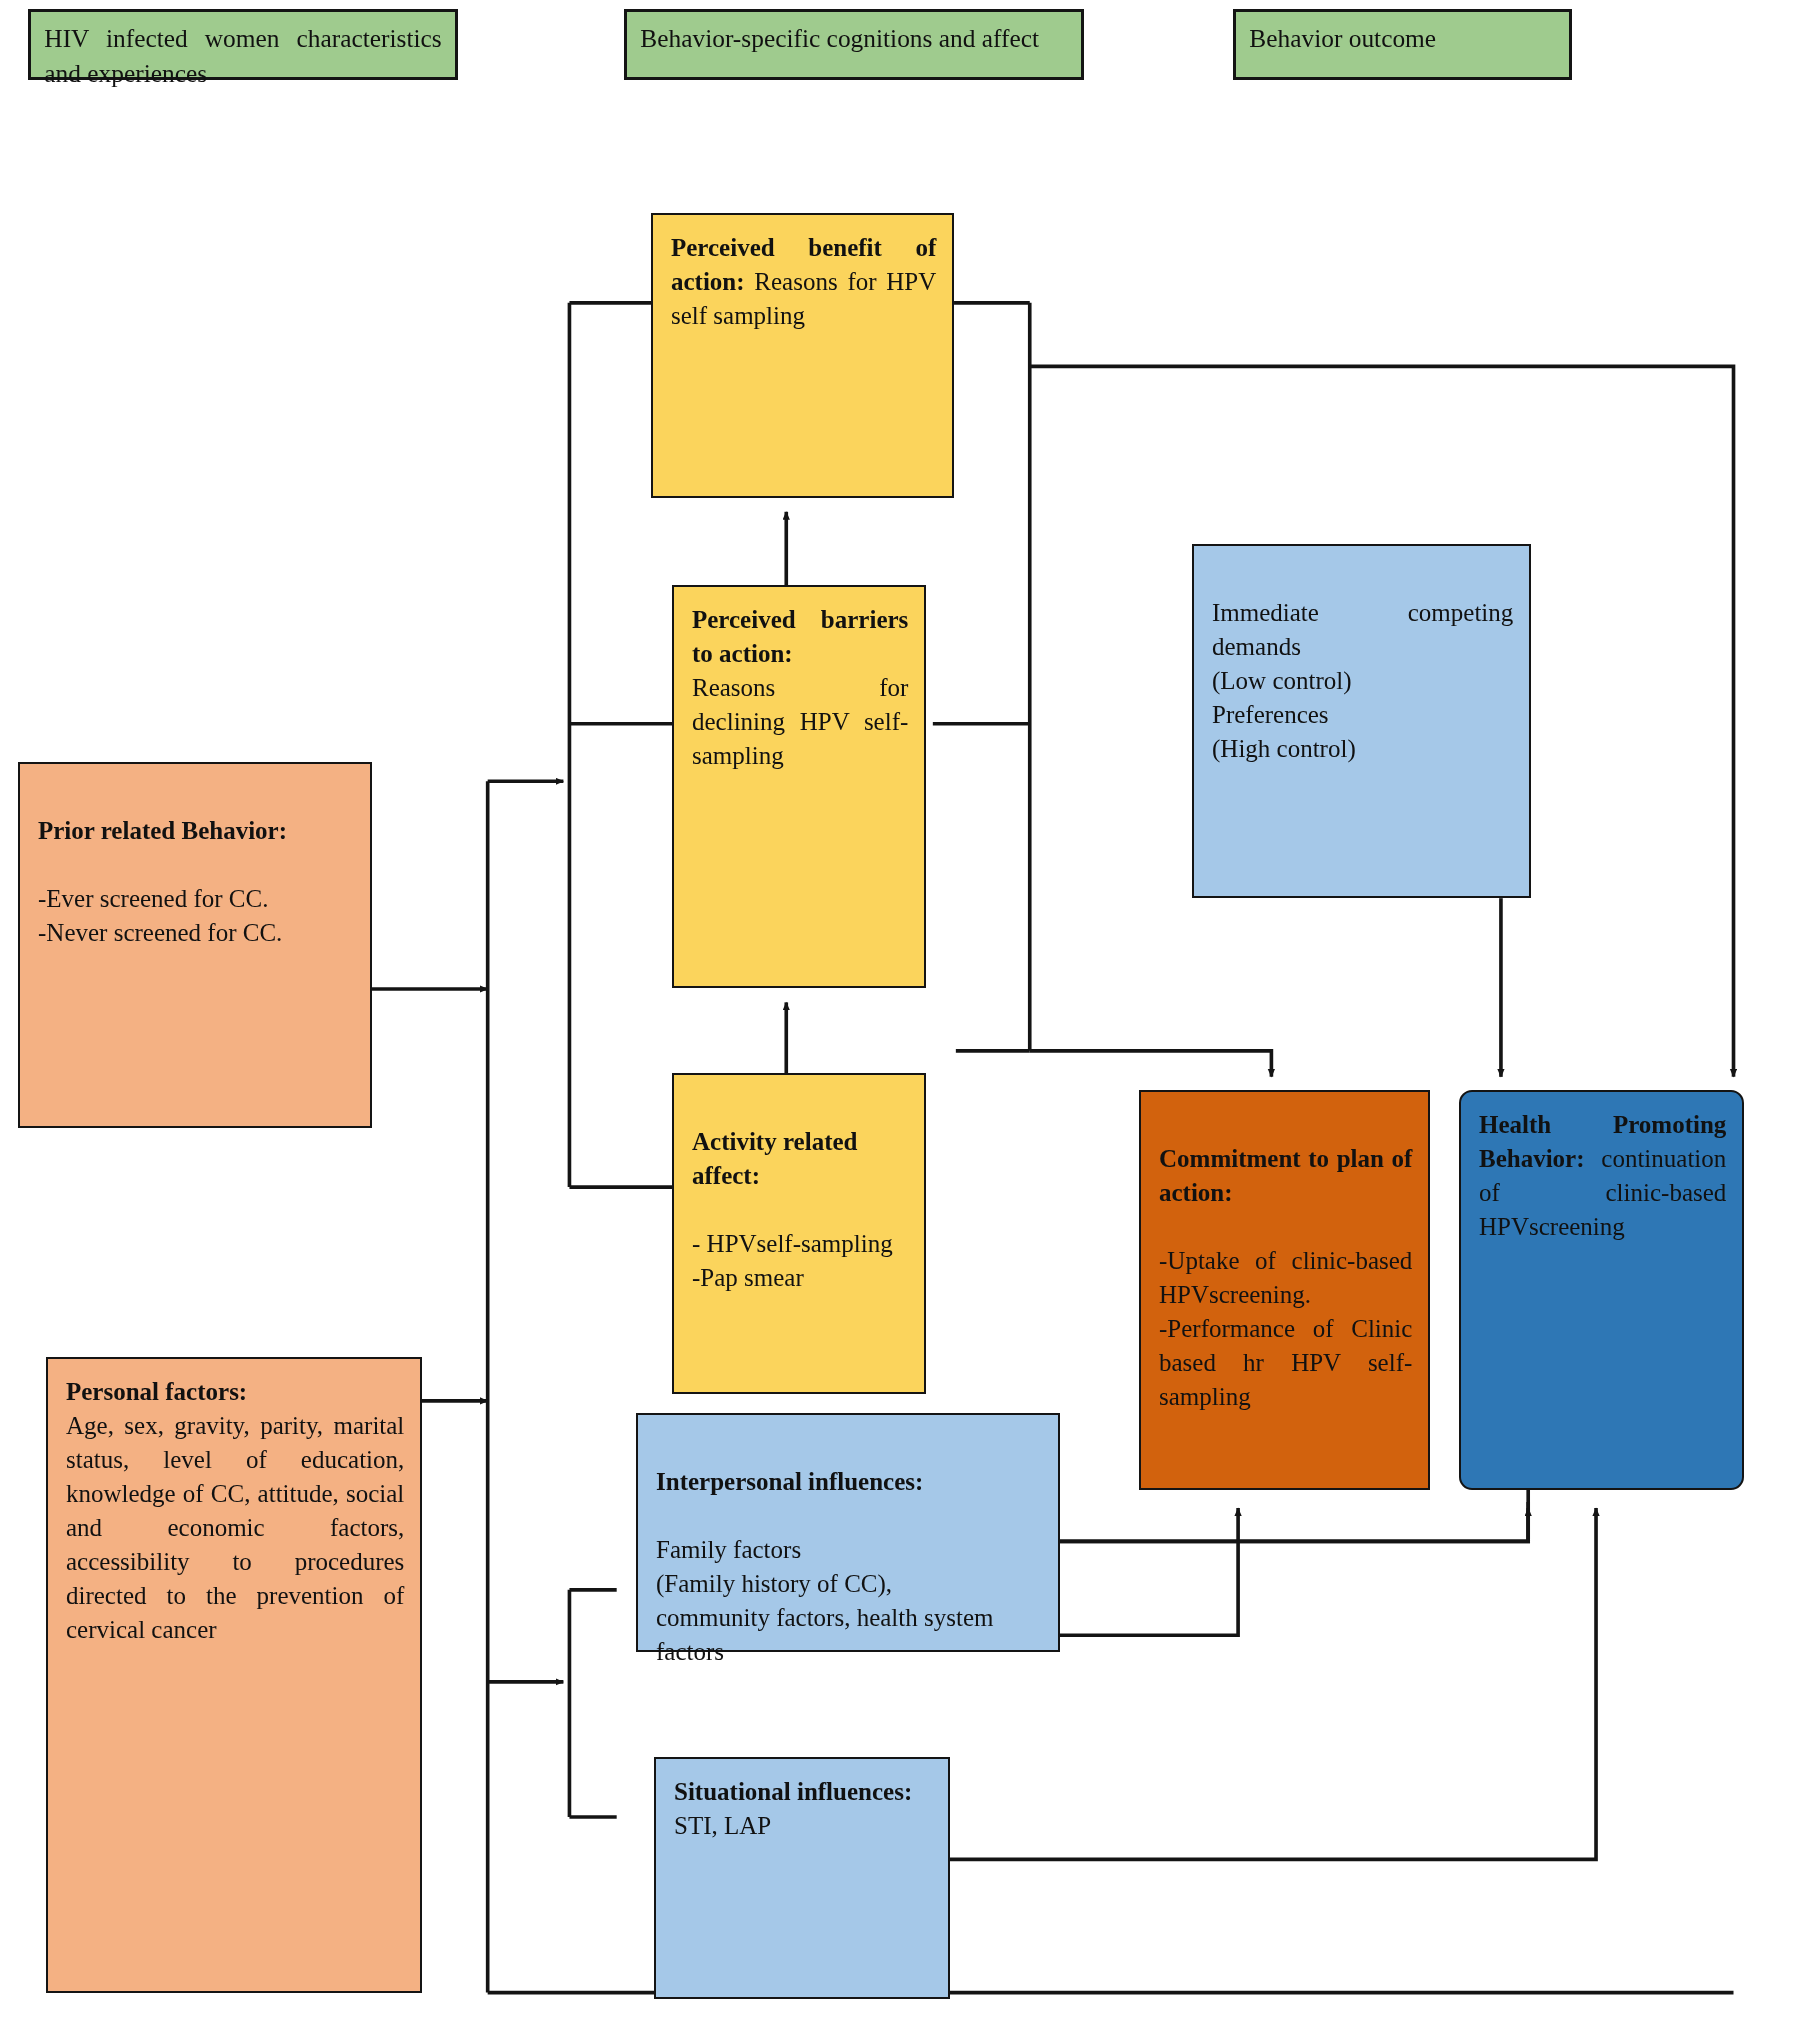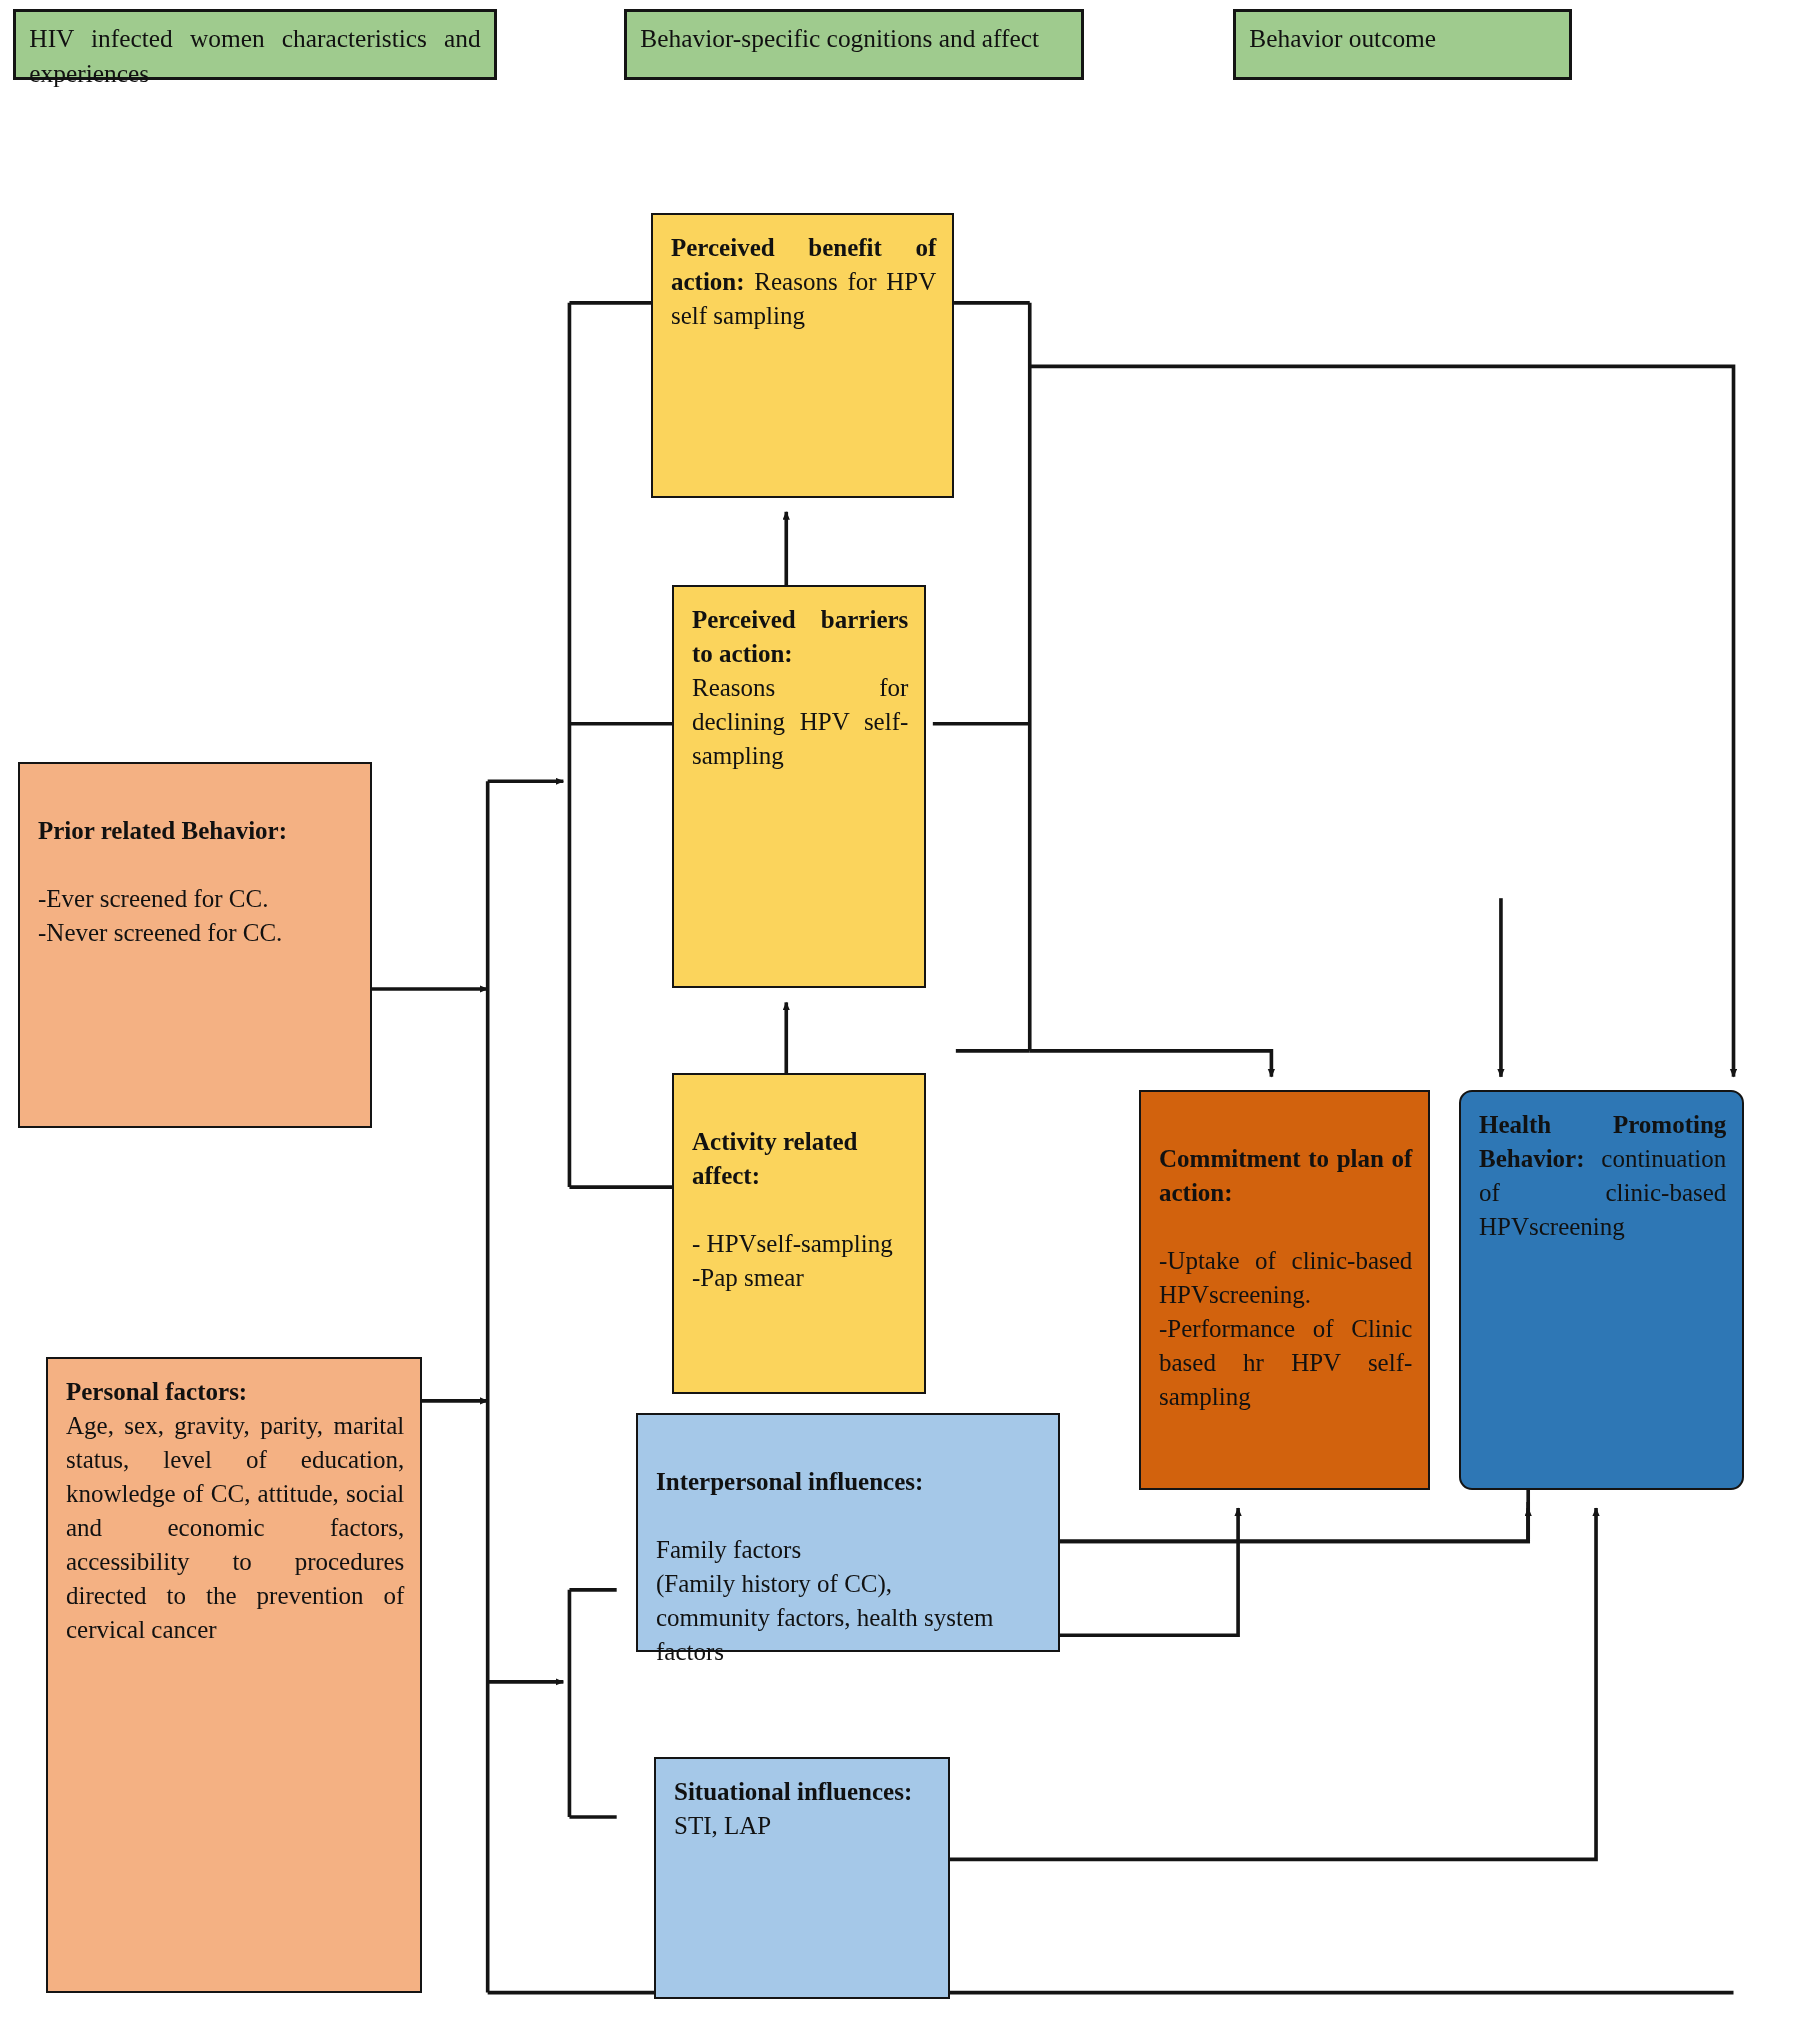--- a/index.html
+++ b/index.html
@@ -67,21 +67,21 @@
 
       <path d="M805,2777 L930,2777" marker-end="url(#ah)"></path>
       <path d="M940,2625 L940,3000"></path>
       <path d="M940,2625 L1018,2625"></path>
       <path d="M940,3000 L1018,3000"></path>
 
       <path d="M805,3290 L2862,3290"></path>
     </g>
   </svg>
 
-  <div class="node green fs-hdr just" style="left:13px;top:8.5px;width:484px;height:71px;padding:9.7px 13.3px;">
+  <div class="node green fs-hdr just" style="left:28px;top:8.5px;width:430px;height:71px;padding:9.7px 13.3px;">
     <p>HIV infected women characteristics and experiences</p>
   </div>
 
   <div class="node green fs-hdr" style="left:624px;top:8.5px;width:460px;height:71px;padding:9.7px 13.3px;font-family:Liberation Serif, serif;">
     <p>Behavior-specific cognitions and affect</p>
   </div>
 
   <div class="node green fs-hdr" style="left:1233px;top:8.5px;width:339px;height:71px;padding:9.7px 13.3px;">
     <p>Behavior outcome</p>
   </div>
@@ -105,20 +105,26 @@
     <p class="ttl">Prior related Behavior:</p>
     <p class="just">-Ever screened for CC.
 -Never screened for CC.</p>
   </div>
 
   <div class="node peach fs-box just" style="left:46px;top:1357px;width:376px;height:636px;">
     <p class="ttl">Personal factors:</p>
     <p class="just">Age, sex, gravity, parity, marital status, level of education, knowledge of CC, attitude, social and economic factors, accessibility to procedures directed to the prevention of cervical cancer</p>
   </div>
 
+  <div class="node lblue fs-box just" style="left:1192px;top:544px;width:339px;height:354px;white-space:pre-line;">
+    <p>Immediate competing demands
+ (Low control)
+Preferences
+(High control)</p>
+  </div>
 
   <div class="node lblue fs-box" style="left:636px;top:1413px;width:424px;height:239px;white-space:pre-line;">
     <p class="ttl">Interpersonal influences:</p>
     <p>Family factors
  (Family history of CC),
 community factors, health system factors</p>
   </div>
 
   <div class="node lblue fs-box" style="left:654px;top:1757px;width:296px;height:242px;">
     <p class="ttl">Situational influences:</p>

